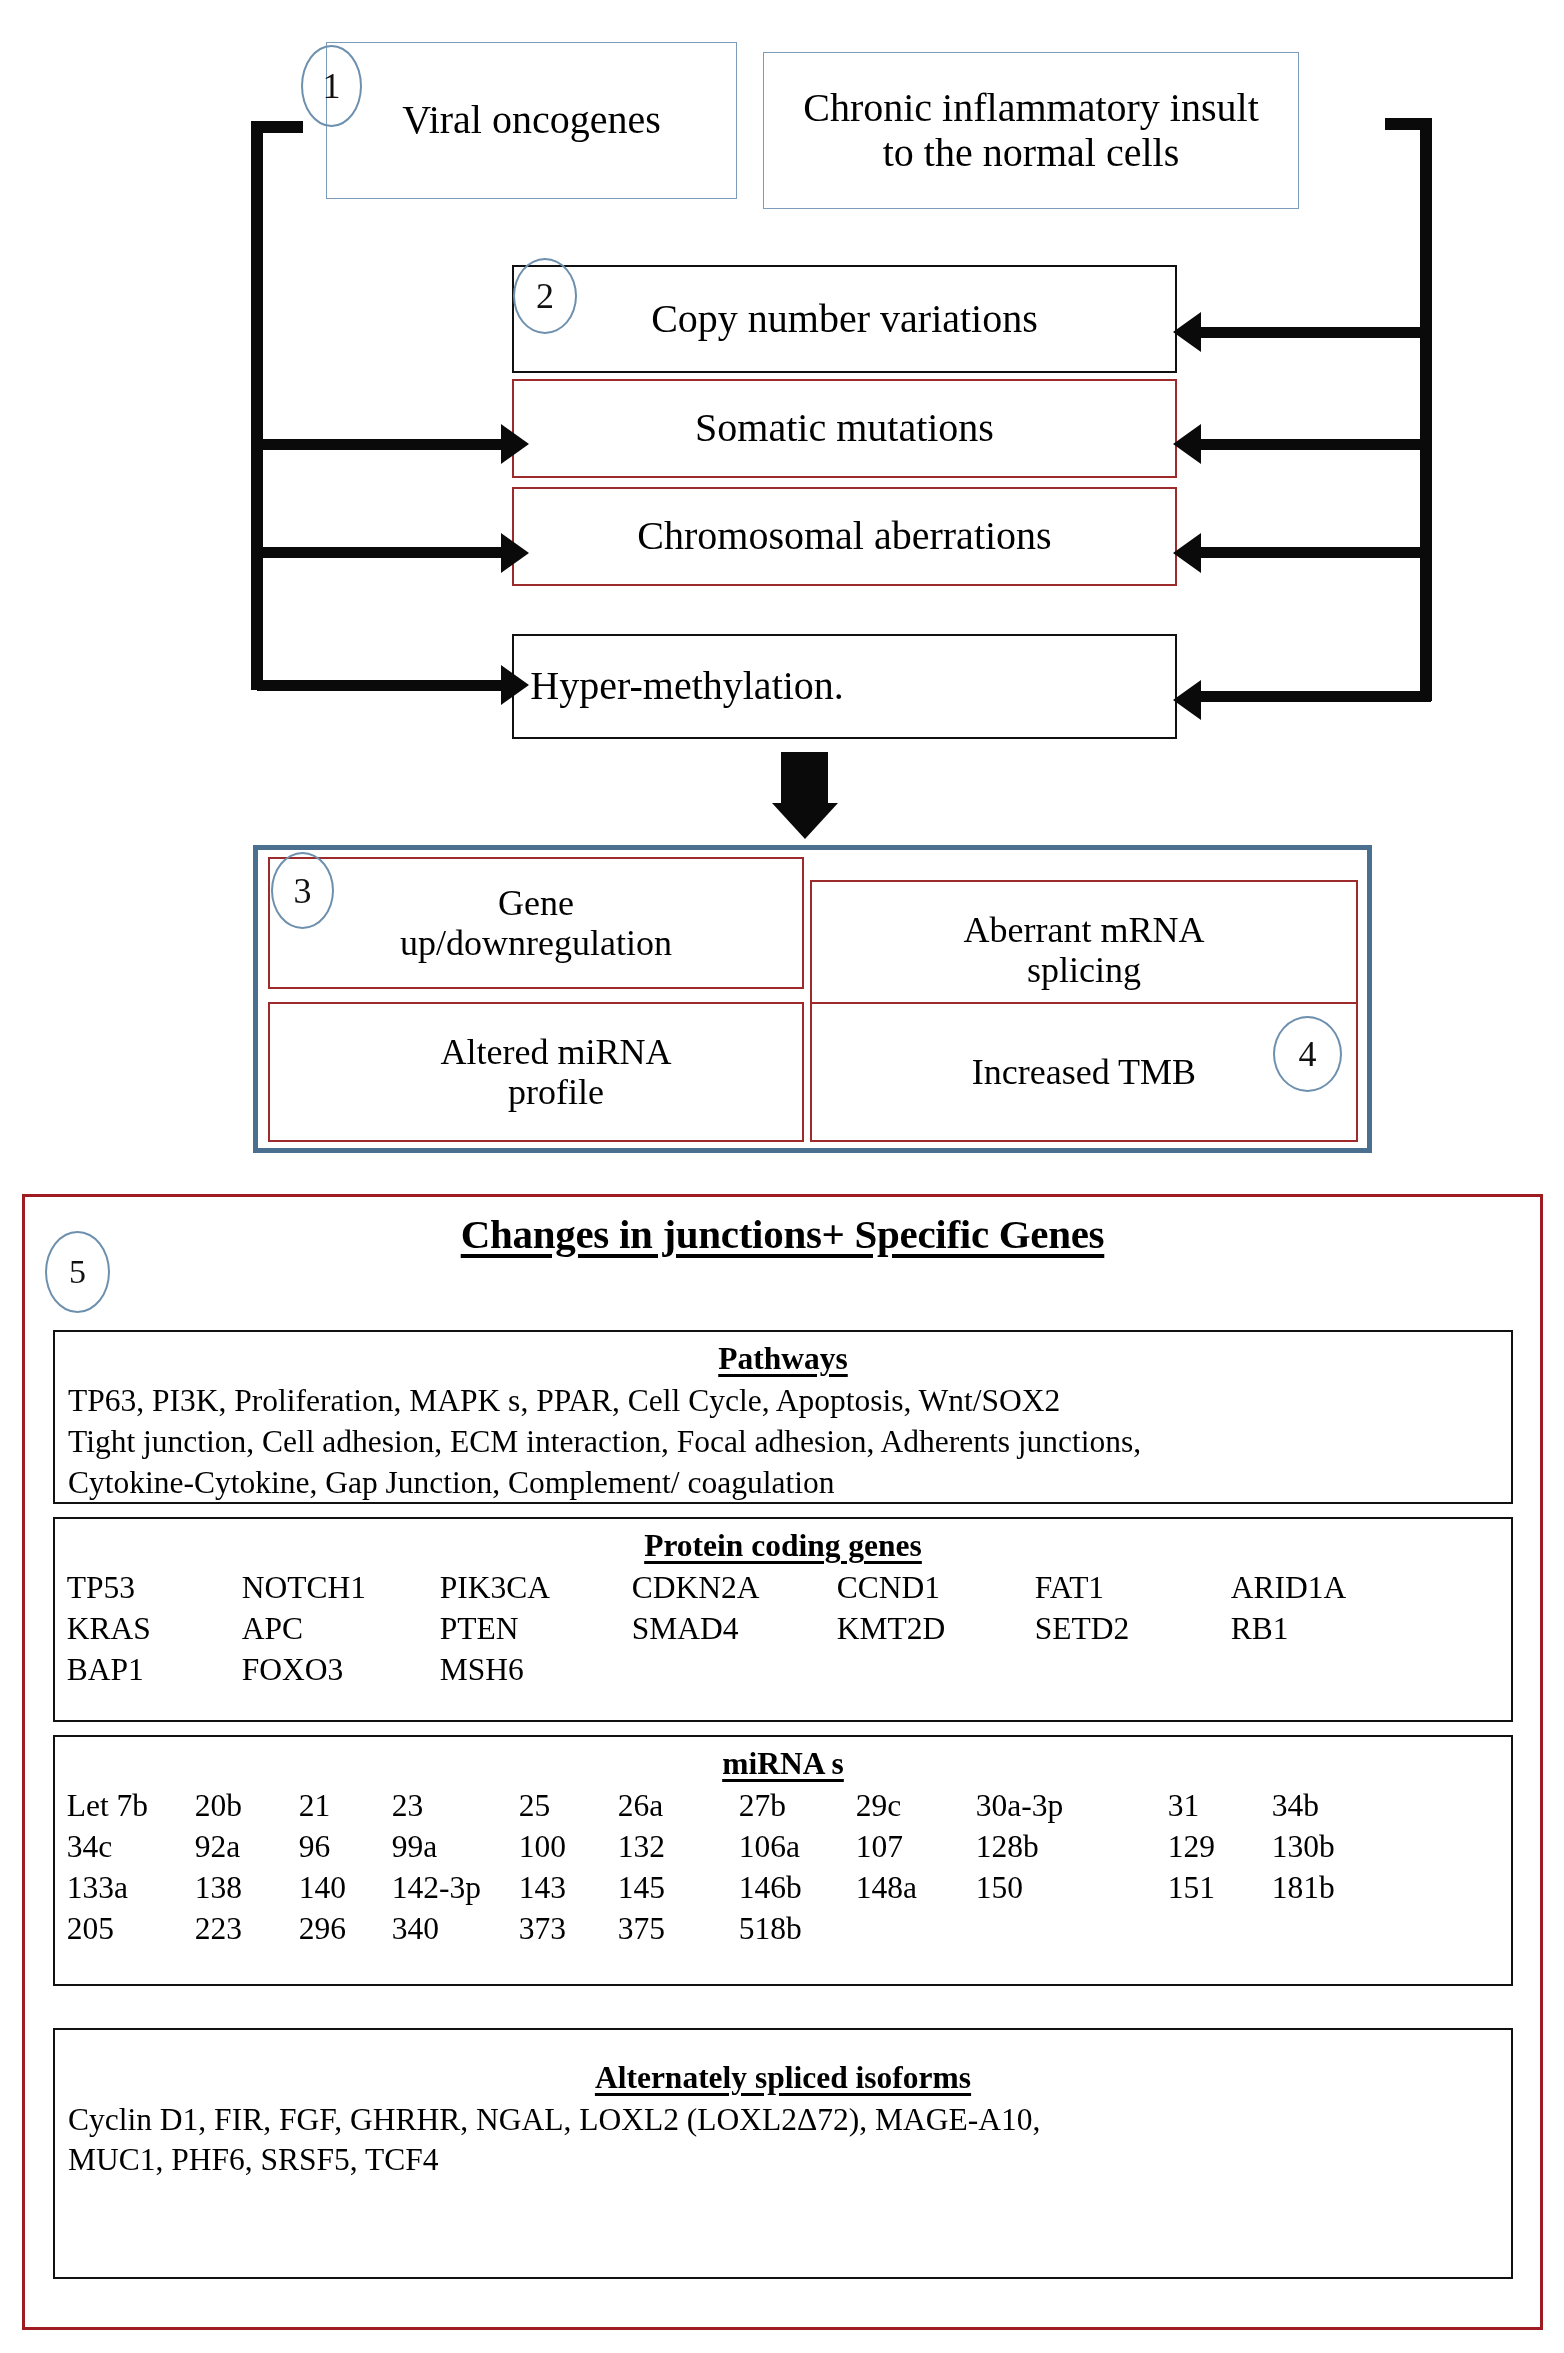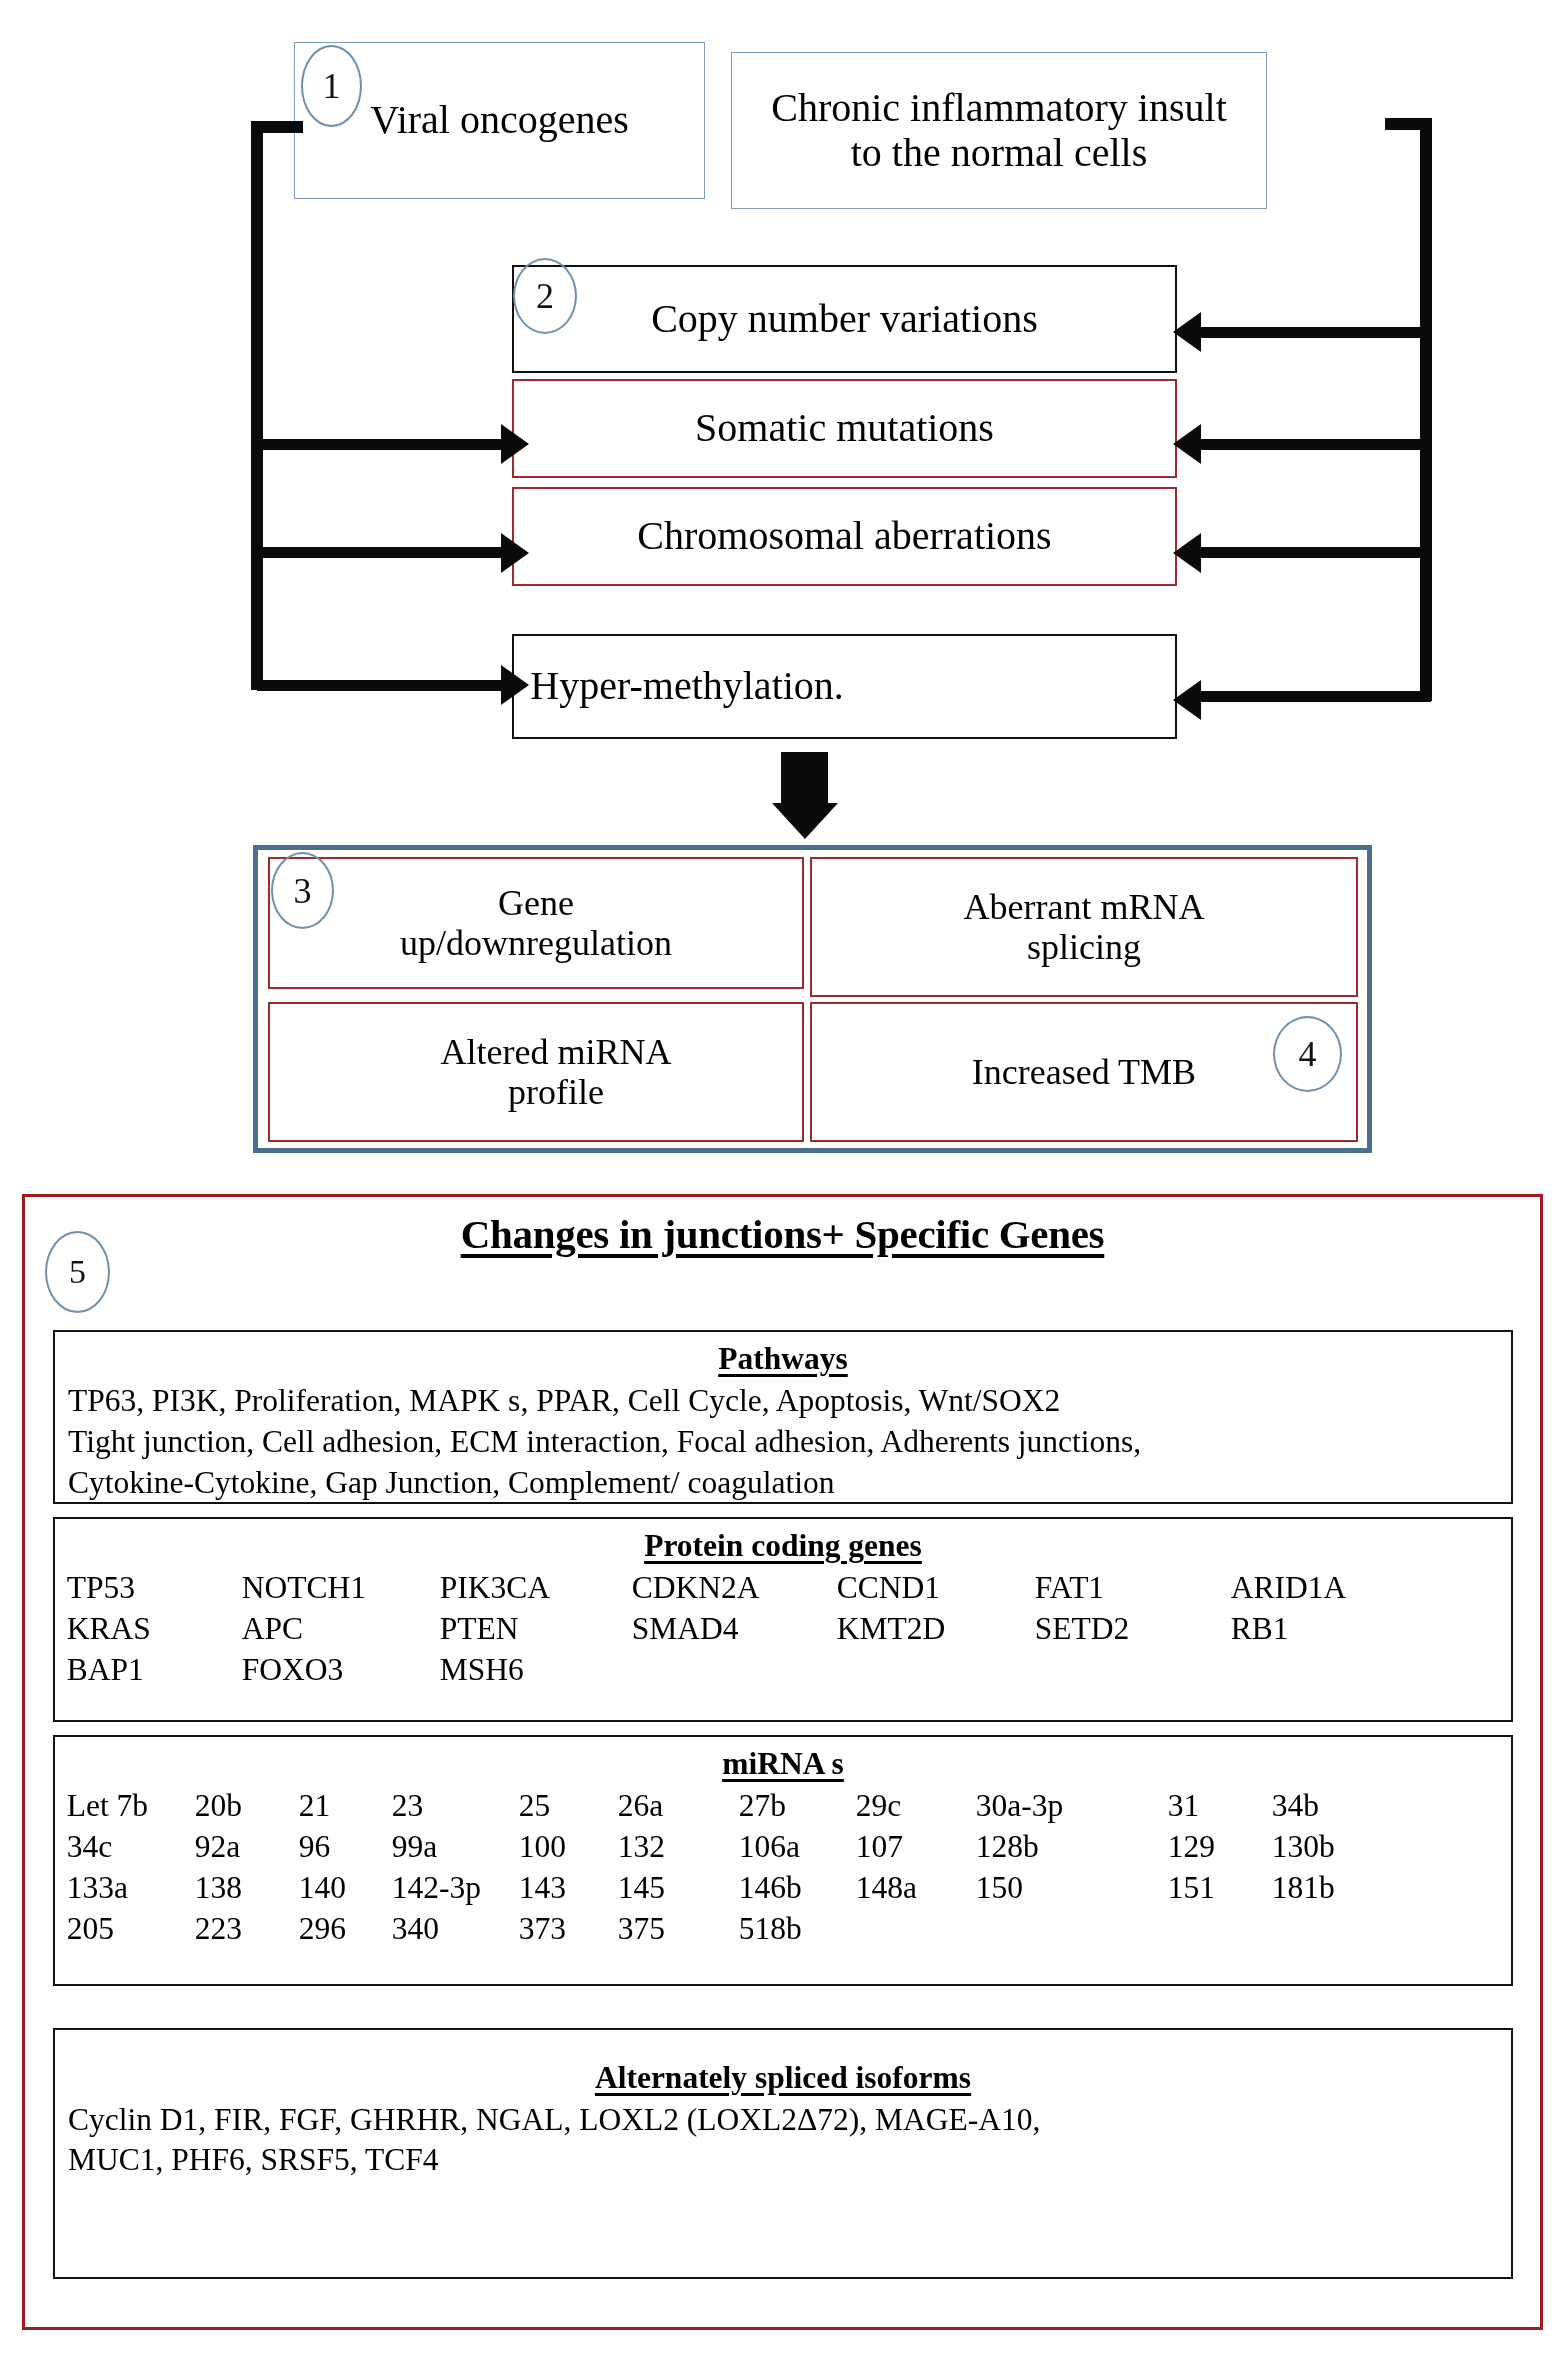--- a/index.html
+++ b/index.html
@@ -16,21 +16,21 @@
   
   .box {
     position: absolute;
     display: flex;
     align-items: center;
     justify-content: center;
     text-align: center;
     background: #ffffff;
     line-height: 1.12;
   }
-  .bx-blue  { border: 1.7px solid #7b9cba; }
+  .bx-blue  { border: 1.7px solid #7b9cba; margin-left: 32px; }
   .bx-black { border: 2.9px solid #101010; }
   .bx-red   { border: 2.9px solid #9e2b2b; }
 
   
   .bubble {
     position: absolute;
     border: 2.3px solid #6d90ae;
     border-radius: 50%;
     background: transparent;
     display: flex;
@@ -181,21 +181,21 @@
   <div class="arrow-d" style="left:772px; top:803px;"></div>
 
   <div style="position:absolute; left:253px; top:845px; width:1119px; height:308px;
               border:5.8px solid #4a6f8f; background:#ffffff;"></div>
 
   <div class="box bx-red" style="left:268px; top:857px; width:536px; height:132px; flex-direction:column; font-size:36px;">
     <span>Gene</span>
     <span>up/downregulation</span>
   </div>
 
-  <div class="box bx-red" style="left:810px; top:857px; width:548px; height:140px; flex-direction:column; font-size:36px;">
+  <div class="box bx-red" style="left:810px; top:880px; width:548px; height:140px; flex-direction:column; font-size:36px;">
     <span>Aberrant mRNA</span>
     <span>splicing</span>
   </div>
 
   <div class="box bx-red" style="left:268px; top:1002px; width:536px; height:140px; flex-direction:column; font-size:36px;padding-left:40px;">
     <span>Altered miRNA</span>
     <span>profile</span>
   </div>
 
   <div class="box bx-red" style="left:810px; top:1002px; width:548px; height:140px; font-size:36px;">

